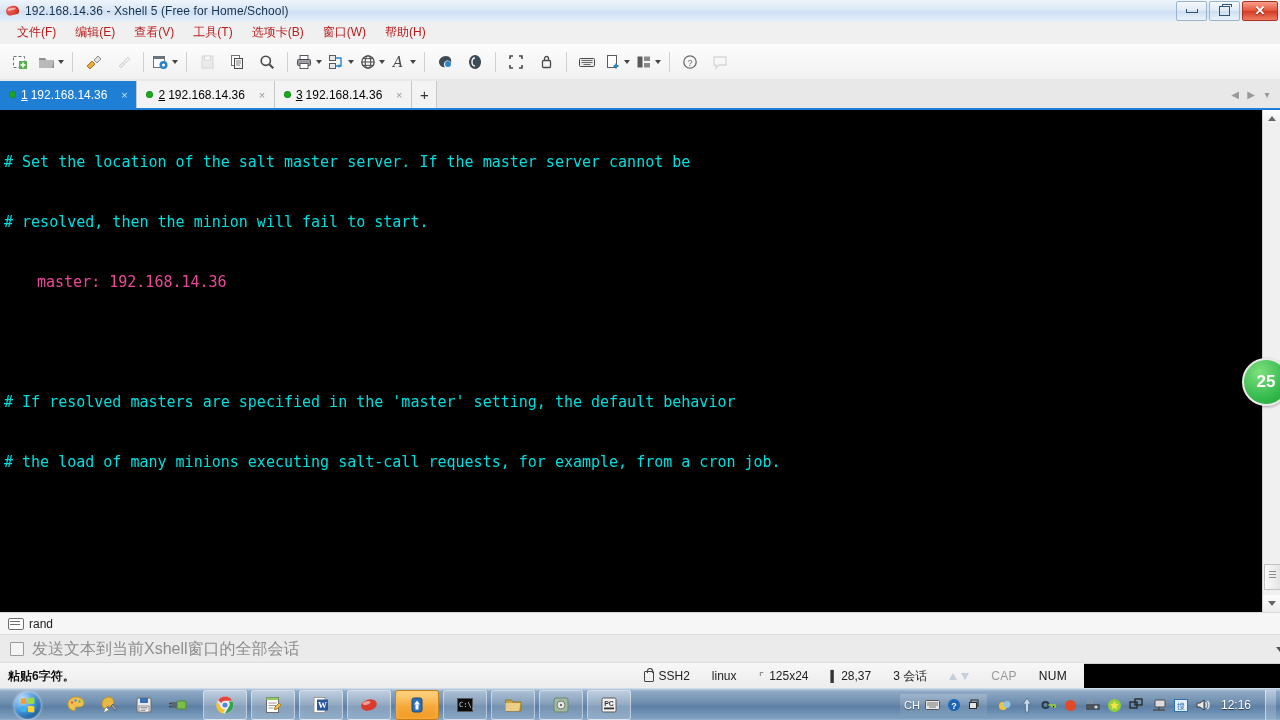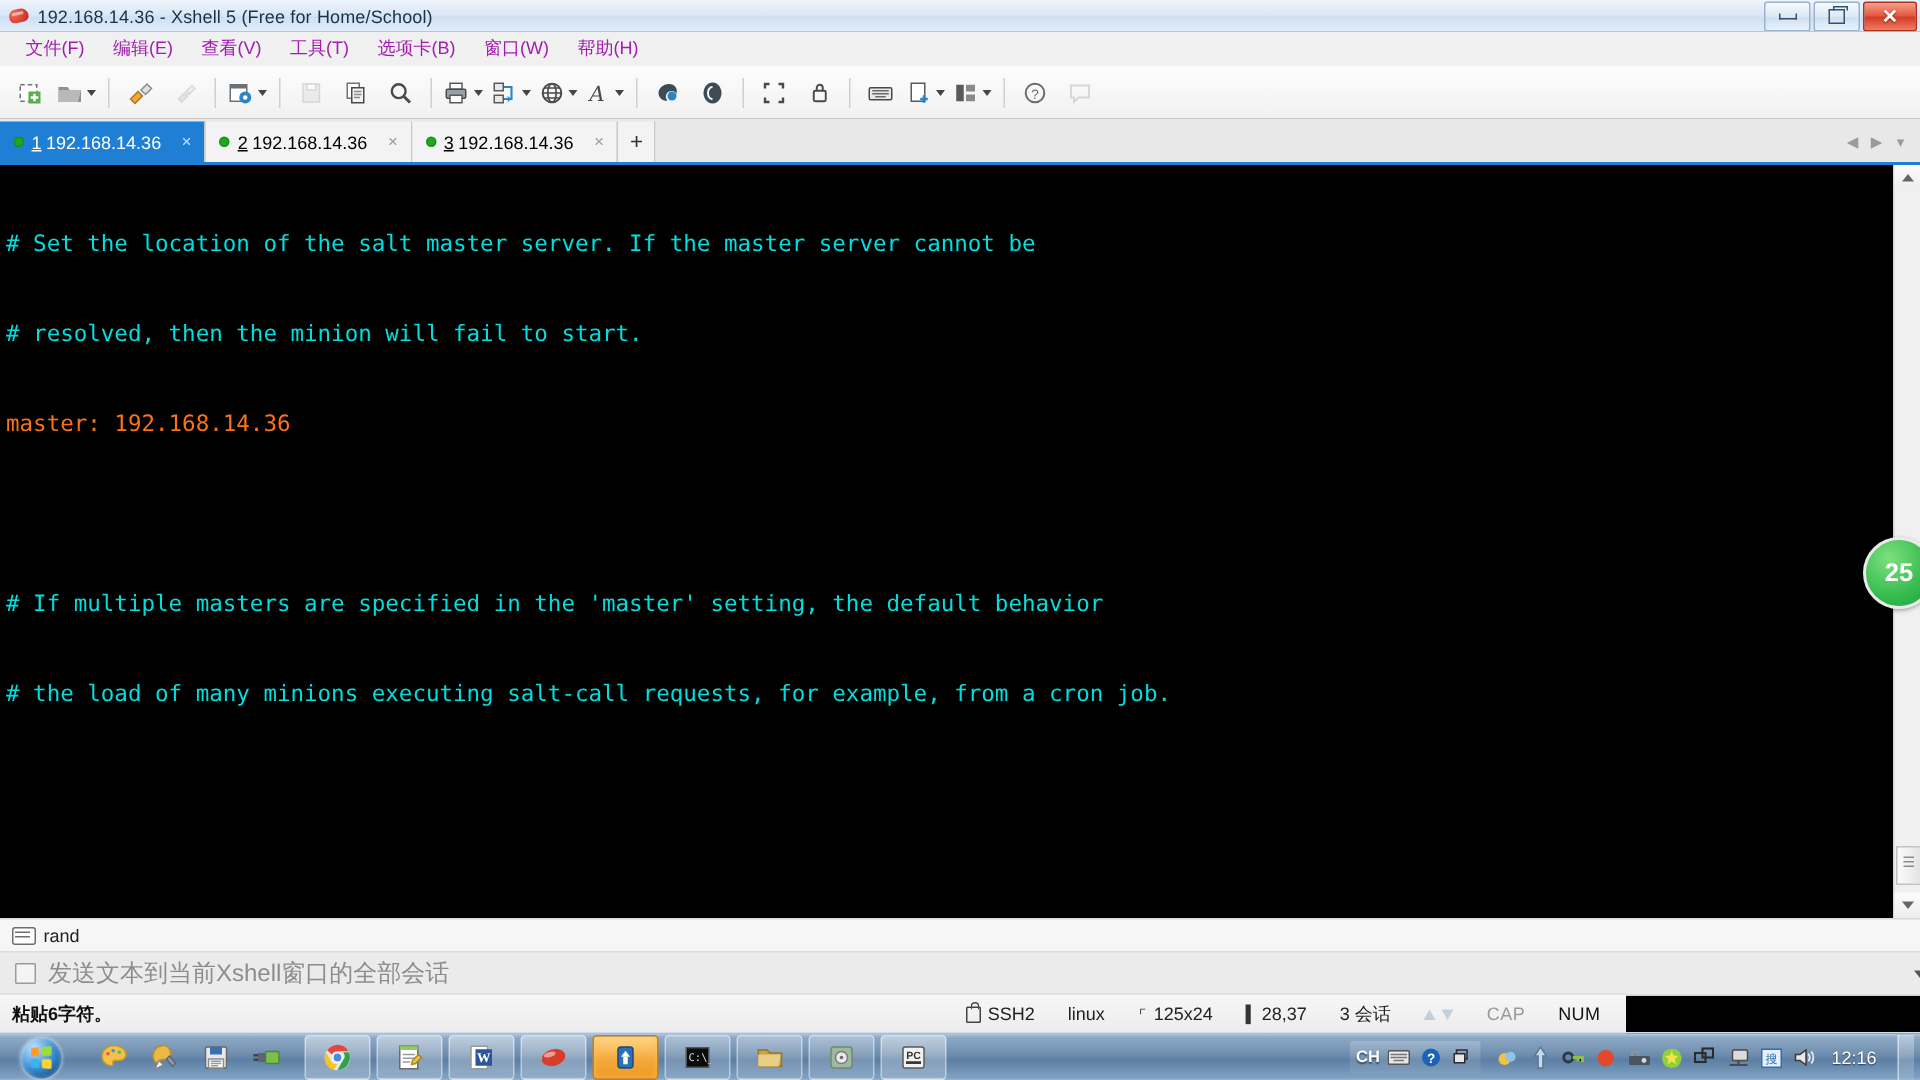--- a/index.html
+++ b/index.html
@@ -48,21 +48,21 @@
   .max-g:before{content:"";position:absolute;left:2px;top:-3px;width:8px;height:2px;border:1px solid #31536f;border-bottom:none;}
   .close-g{color:#fff;font-size:13px;font-weight:bold;line-height:12px;text-shadow:0 1px 1px #7a1a08;}
 
   
   .menubar{
     position:absolute;left:0;top:21px;width:1280px;height:23px;
     background:#f0f0f0;display:flex;align-items:center;padding-left:8px;
     border-bottom:1px solid #efefef;
   }
   .menu-item{
-    font-size:12px;color:#a21caf;padding:3px 9px;margin-right:1px;white-space:nowrap;cursor:default;
+    font-size:12px;color:#b91c1c;padding:3px 9px;margin-right:1px;white-space:nowrap;cursor:default;
   }
 
   
   .toolbar{
     position:absolute;left:0;top:44px;width:1280px;height:35px;
     background:linear-gradient(to bottom,#fdfdfd,#f1f1f1);
     border-bottom:1px solid #d6d6d6;
     display:flex;align-items:center;padding-left:5px;
   }
   .tb-btn{
@@ -109,21 +109,21 @@
     position:absolute;left:0;top:110px;width:1280px;height:502px;
     background:#000;overflow:hidden;
   }
   .term-inner{
     position:absolute;left:4px;top:2px;right:26px;top:2px;
     font-family:"DejaVu Sans Mono","Liberation Mono",monospace;
     font-size:15px;line-height:20px;white-space:pre;letter-spacing:0px;
   }
   .l{display:block;height:20px;}
   .c-cyan{color:#00dede;}
-  .c-white{color:#f97316;}
+  .c-white{color:#ec4899;margin-left:33px;}
 
   
   .tscroll{
     position:absolute;right:0;top:110px;width:17px;height:502px;
     background:#f0f0f0;border-left:1px solid #d4d4d4;
   }
   .ts-arrow{
     width:17px;height:17px;background:linear-gradient(to bottom,#fdfdfd,#ededed);
     display:flex;align-items:center;justify-content:center;
   }
@@ -250,21 +250,21 @@
   .showdesk{
     width:10px;height:30px;margin-left:2px;
     background:linear-gradient(to bottom,rgba(255,255,255,.35),rgba(255,255,255,.1));
     border-left:1px solid rgba(255,255,255,.5);
   }
   .ime{
     display:flex;align-items:center;gap:5px;height:22px;padding:0 4px;
     background:linear-gradient(to bottom,rgba(255,255,255,.2),rgba(255,255,255,.05));
     border-radius:2px;margin-right:4px;
   }
-  .ime .lbl{color:#fff;font-size:11px;font-weight:bold;text-shadow:0 1px 1px rgba(0,0,0,.5);}
+  .ime .lbl{color:#fff;font-size:11px;font-weight:normal;text-shadow:0 1px 1px rgba(0,0,0,.5);}
 </style>
 </head>
 <body>
 
 <div class="app">
 
   <div class="titlebar">
     <div class="tb-icon">
         <span class="shell"></span>
       </div>
@@ -483,21 +483,21 @@
       <div class="tnb">▾</div>
     </div>
   </div>
 
   <div class="term">
     <div class="term-inner">
       <span class="l c-cyan"># Set the location of the salt master server. If the master server cannot be</span>
       <span class="l c-cyan"># resolved, then the minion will fail to start.</span>
       <span class="l c-white">master: 192.168.14.36</span>
       <span class="l c-white"></span>
-      <span class="l c-cyan"># If multiple masters are specified in the 'master' setting, the default behavior</span>
+      <span class="l c-cyan"># If resolved masters are specified in the 'master' setting, the default behavior</span>
       <span class="l c-cyan"># the load of many minions executing salt-call requests, for example, from a cron job.</span>
       
       
       
       
       
       
       
       
       

